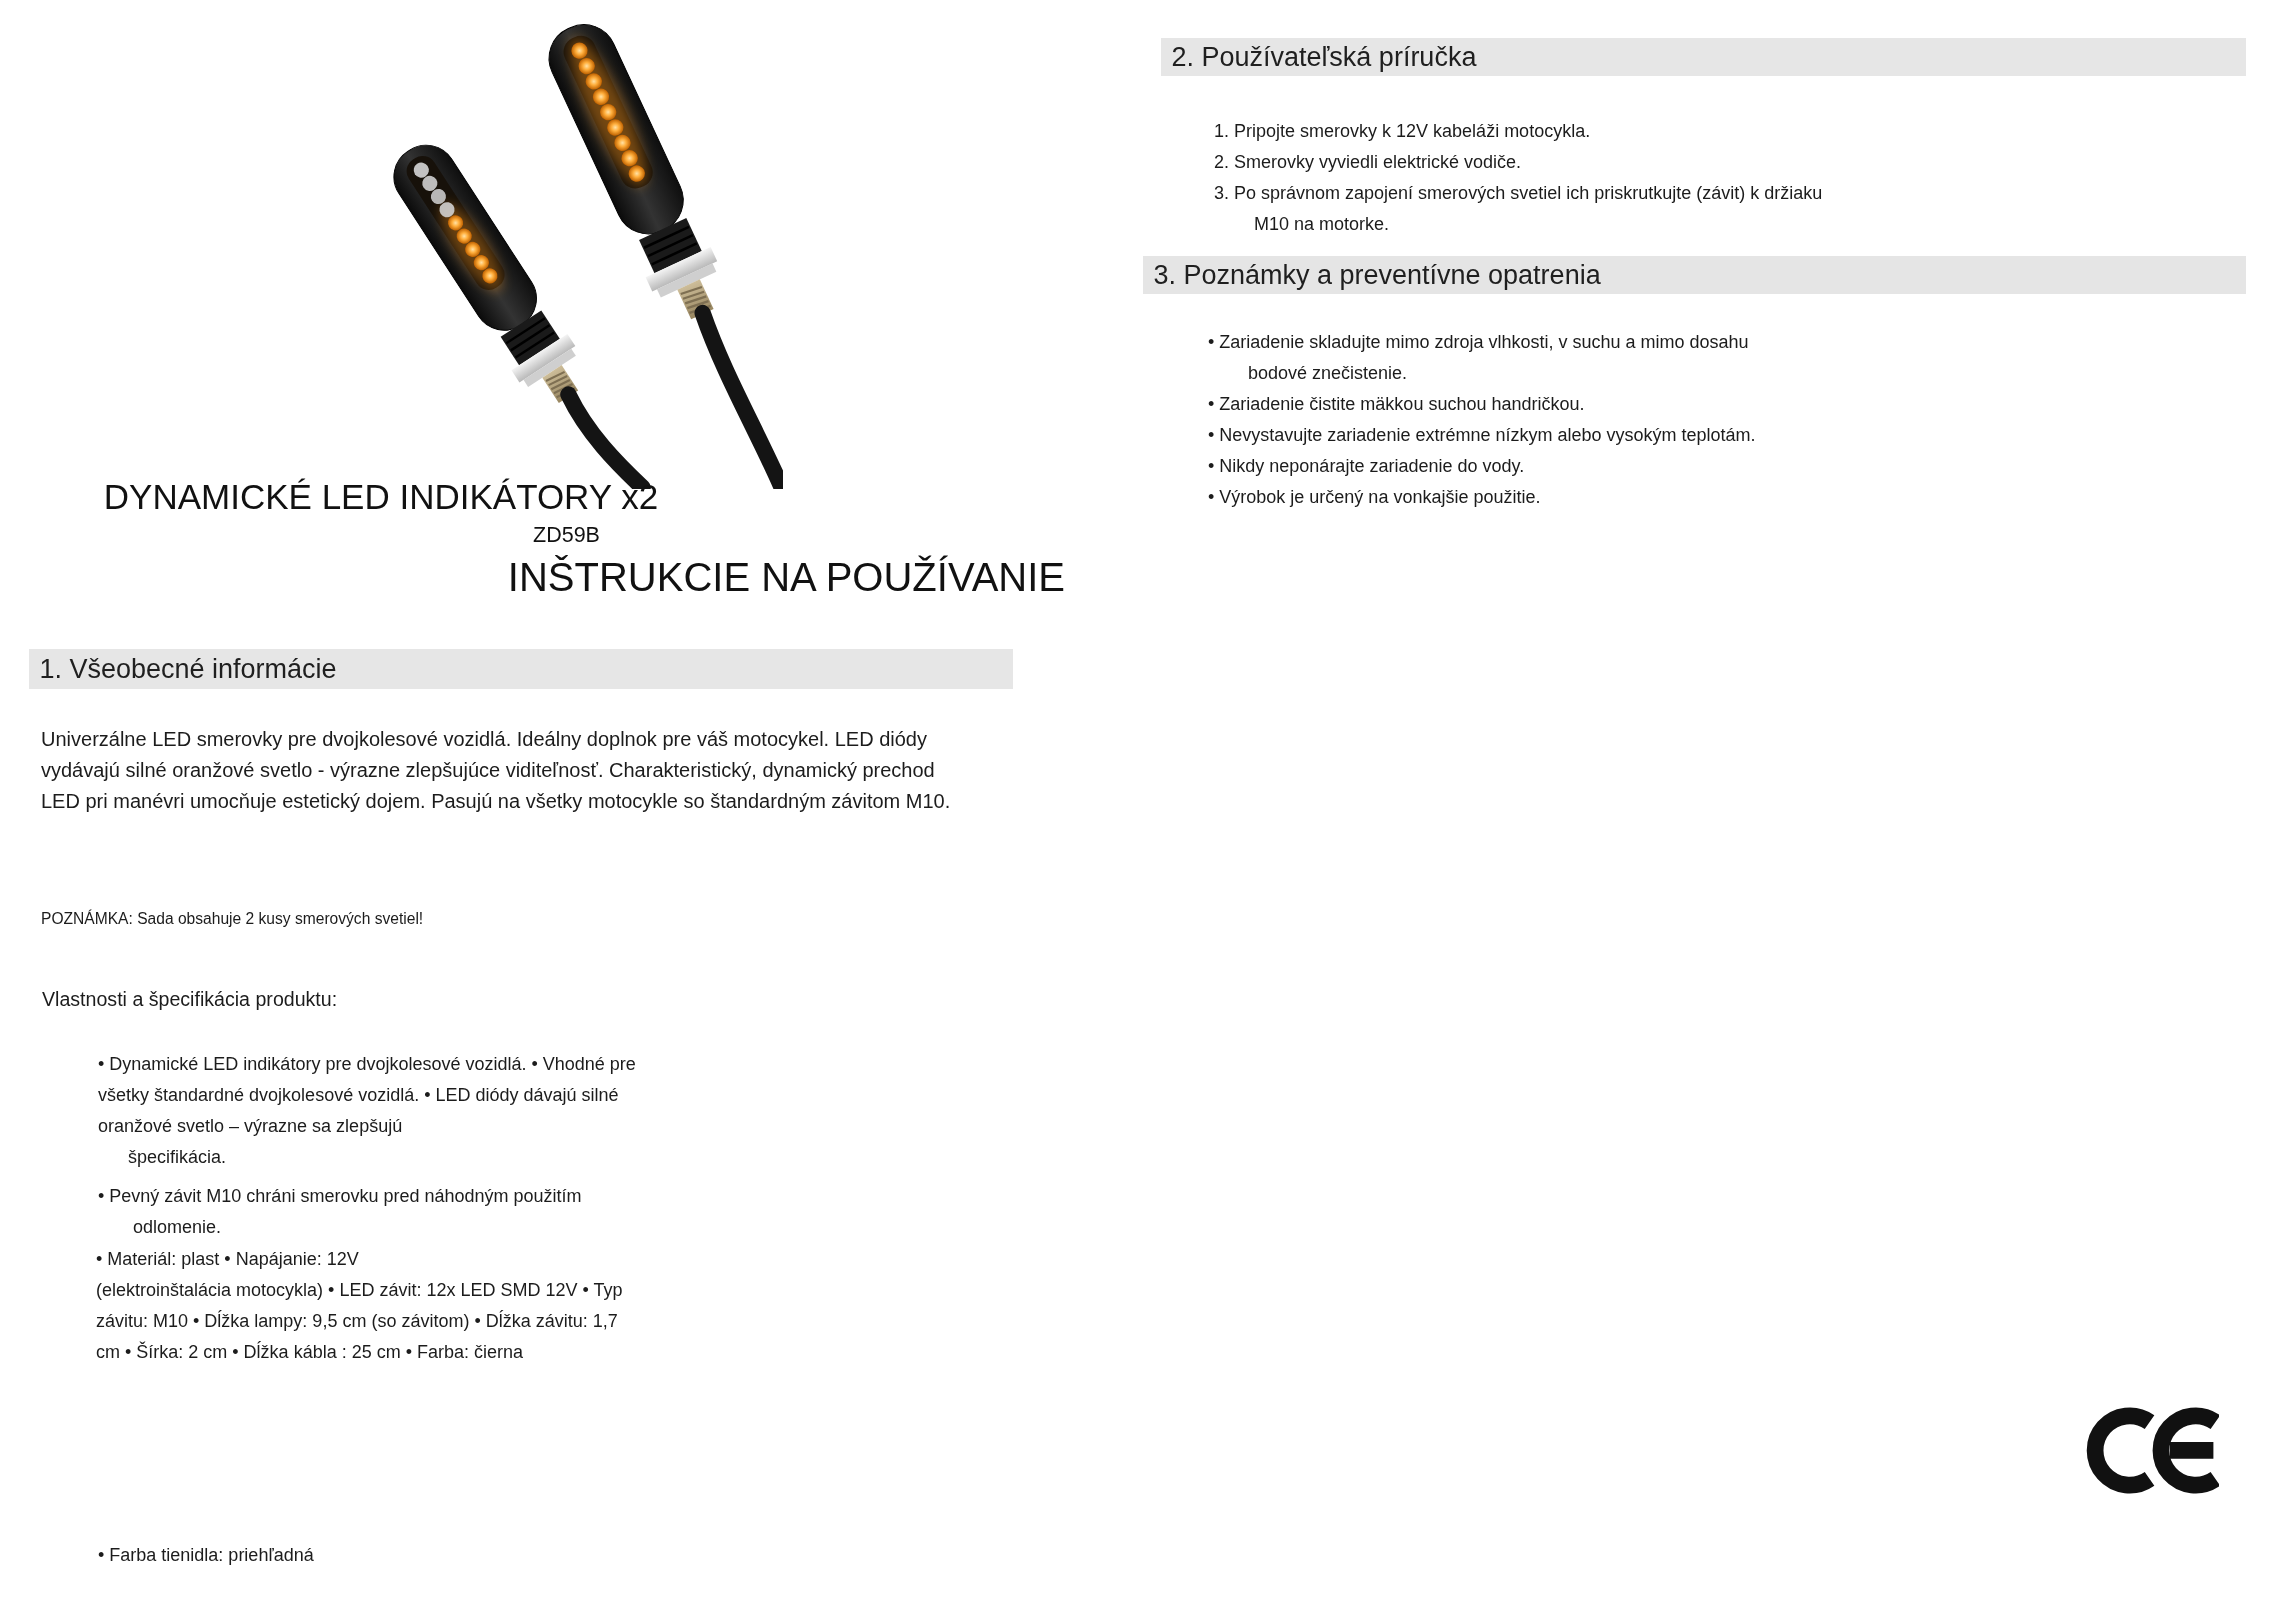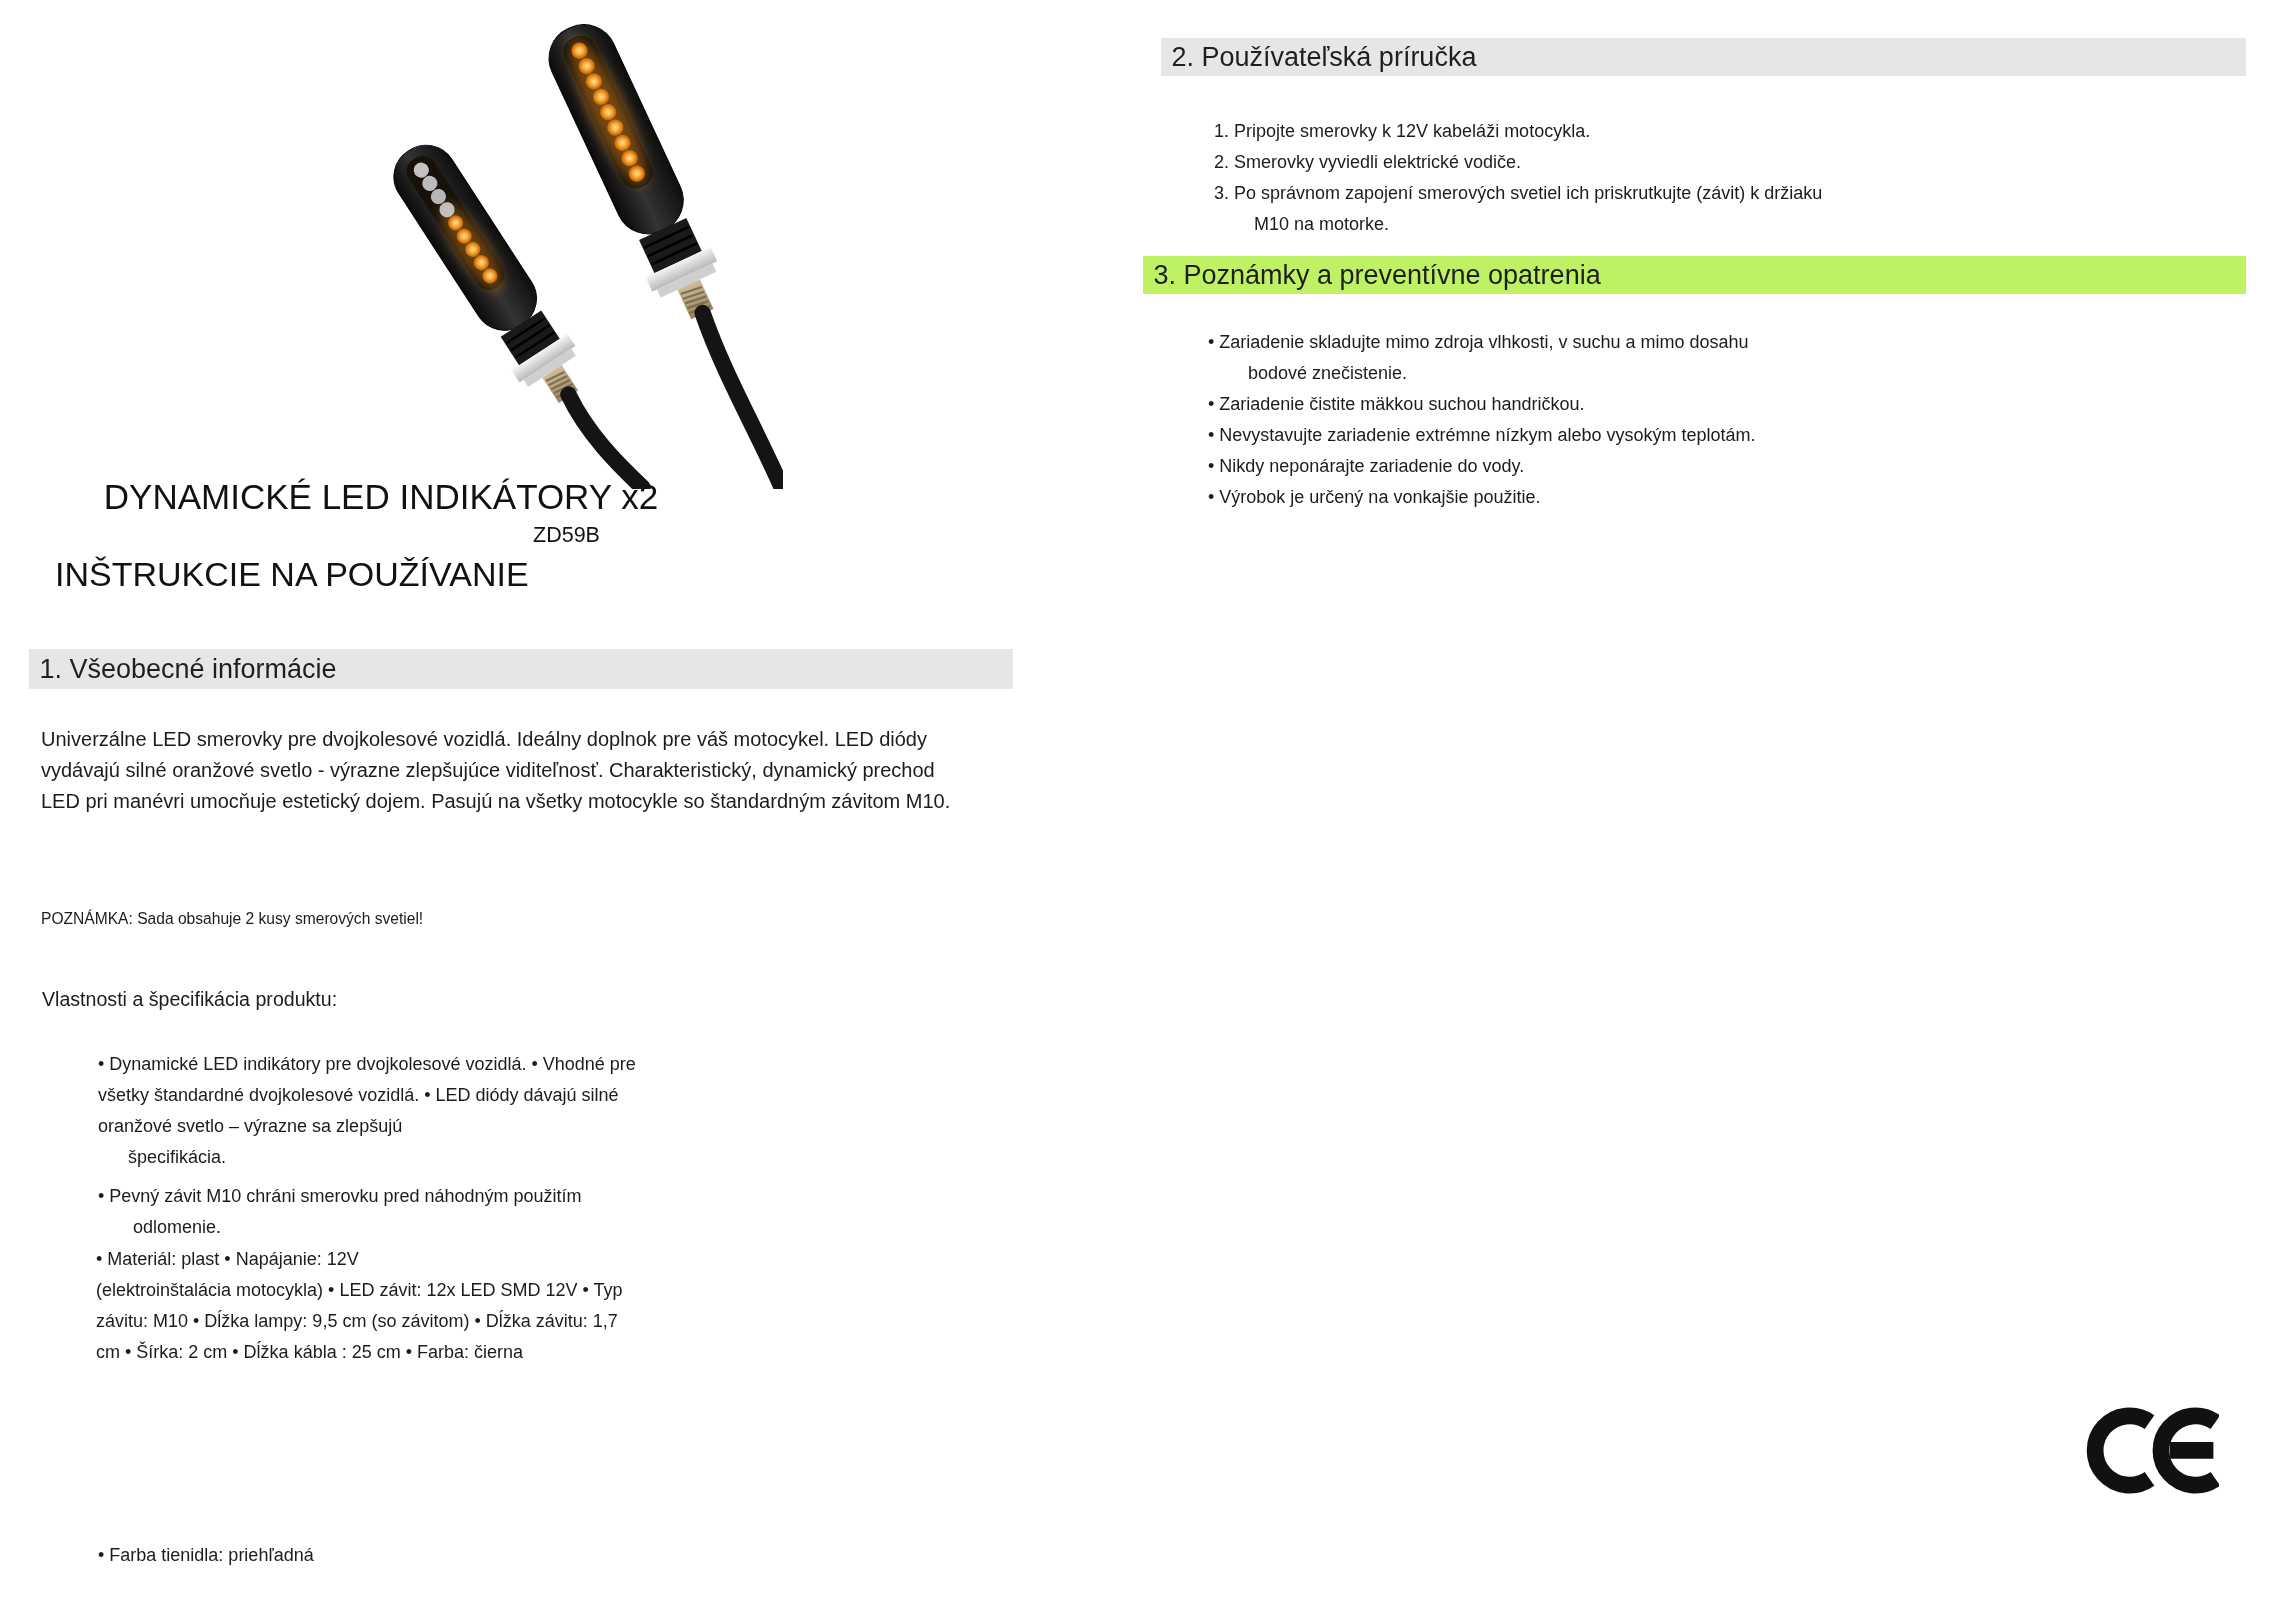--- a/index.html
+++ b/index.html
@@ -10,33 +10,33 @@
     background: #ffffff;
     font-family: "Liberation Sans", "DejaVu Sans", sans-serif;
     color: #1b1b1b;
     overflow: hidden;
   }
   .abs { position: absolute; }
 
   
   .product-title   { font-size: 35px; text-align: center; letter-spacing: 0px; color: #111; }
   .product-model   { font-size: 21.5px; text-align: center; color: #111; }
-  .product-subtitle{ font-size: 34px; text-align: left; color: #111; }
+  .product-subtitle{ font-size: 40px; text-align: right; color: #111; }
 
   
   .bar {
     display: flex;
     align-items: center;
     padding-left: 10.4px;
     box-sizing: border-box;
     font-size: 27px;
     color: #1f1f1f;
   }
   .bar-light { background: #e6e6e6; }
-  .bar-dark  { background: #bef264; }
+  .bar-dark  { background: #e5e5e5; }
 
   
   .lines div { white-space: pre; line-height: 31px; font-size: 18px; color: #1c1c1c; }
   .intro div { font-size: 20px; }
   .note-text { font-size: 15.6px; color: #1c1c1c; }
   .features-heading { font-size: 19.6px; color: #1c1c1c; }
 
   svg { display: block; }
 </style>
 </head>

